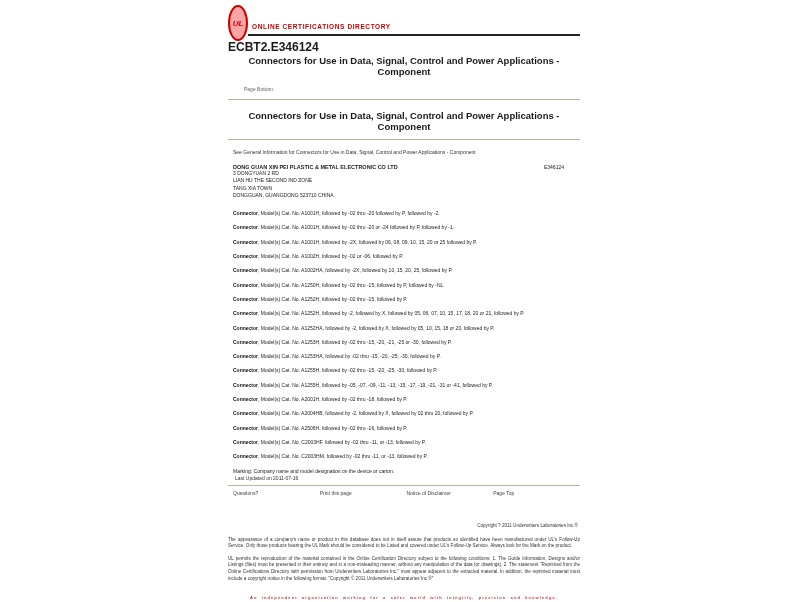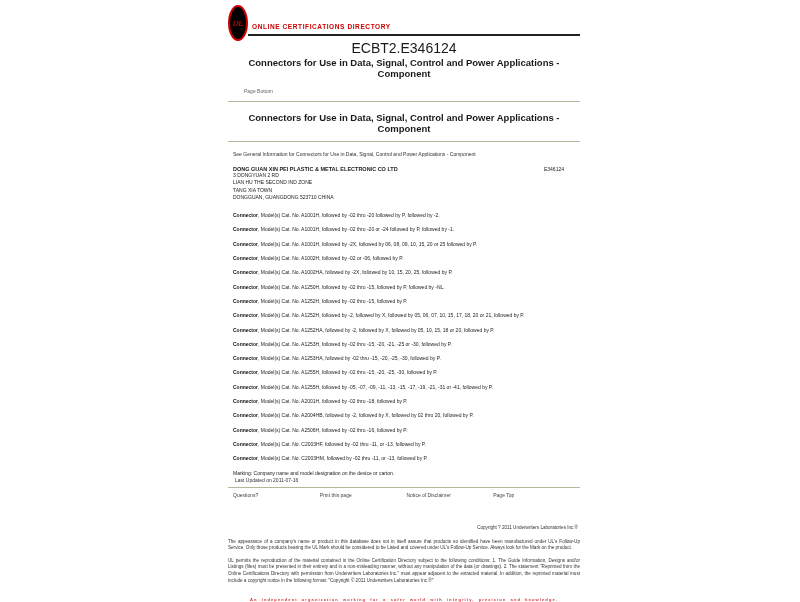--- a/index.html
+++ b/index.html
@@ -9,26 +9,26 @@
     font-family:"Liberation Sans", sans-serif; color:#1a1a1a; background:#fff;
   }
   .content { position:absolute; left:228px; top:0; width:352px; }
 
   
   .brand-row { display:flex; align-items:flex-end; margin-top:5px; }
   .ul-logo {
     width:20px; height:36px; border:2px solid #cc0000; border-radius:50%;
     color:#cc0000; font-weight:bold; font-style:italic; font-size:8px;
     display:flex; align-items:center; justify-content:center; flex:0 0 auto;
-    margin-bottom:-5px; background:#000000; position:relative; z-index:2;
+    margin-bottom:-5px; background:#fca5a5; position:relative; z-index:2;
   }
   .brand-title-wrap { flex:1; border-bottom:2px solid #222; padding:0 0 1px 4px; }
   .brand-title { color:#cc0000; font-weight:bold; font-size:6.5px; letter-spacing:0.6px; }
 
-  .file-title { text-align:center; font-weight:normal; font-size:14px; margin-top:4px; }
+  .file-title { text-align:left; font-weight:bold; font-size:12px; margin-top:4px; }
   .page-title { text-align:center; font-weight:bold; font-size:9.5px; margin-top:1px; }
   .page-bottom { font-size:5px; color:#666; margin:3px 0 0 16px; display:inline-block; }
 
   .rule { border:0; border-top:1px solid #b9b59a; height:0; margin-top:4px; }
   .rule2 { margin-top:7px; }
   .rule3 { margin-top:3px; }
 
   .heading2 { text-align:center; font-weight:bold; font-size:9.5px; margin-top:10px; }
 
   .see-general { font-size:5px; color:#333; margin:9px 0 0 5px; }

